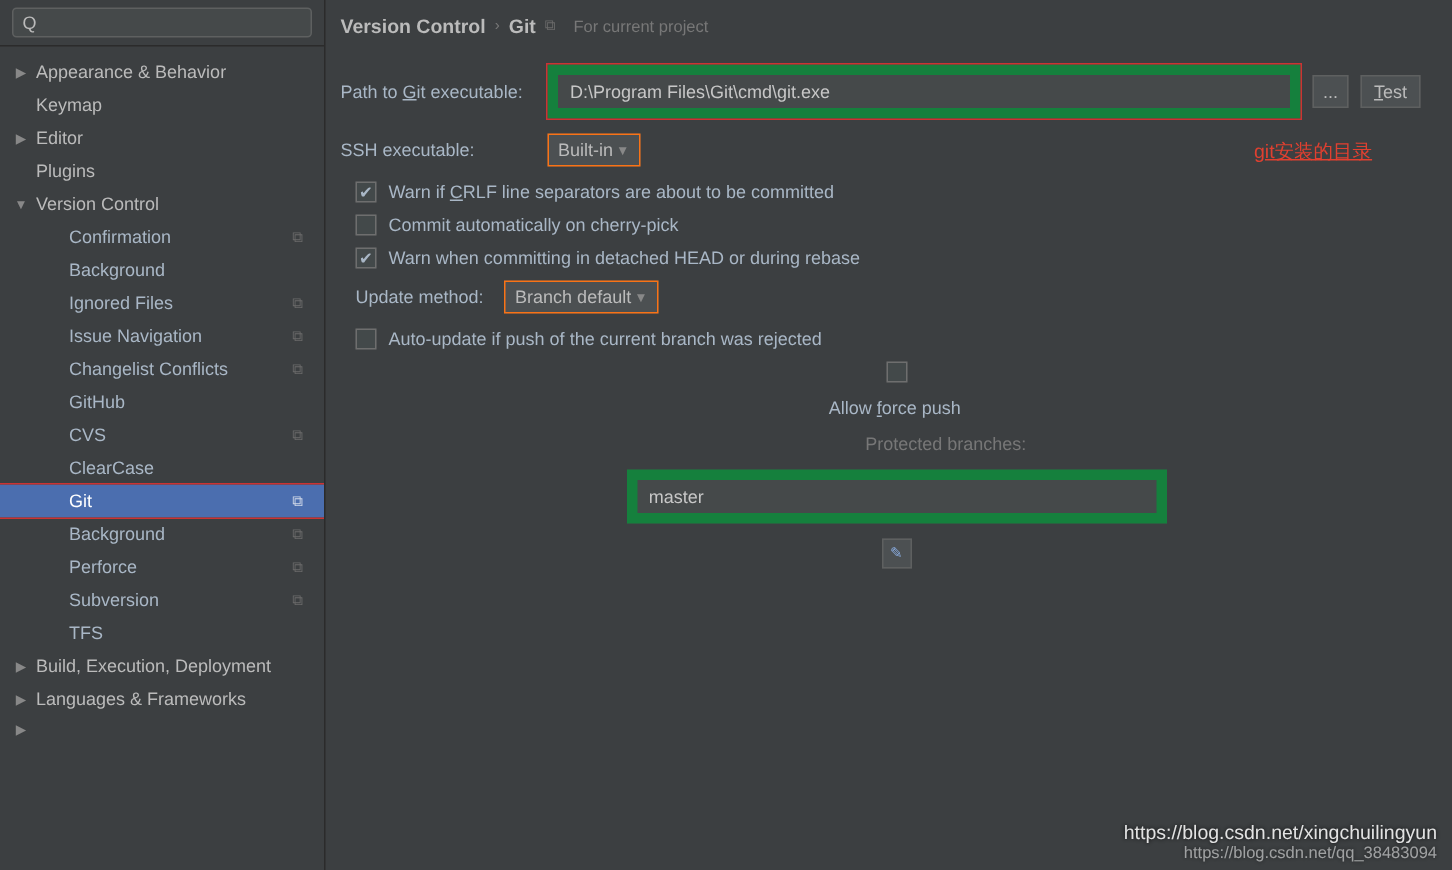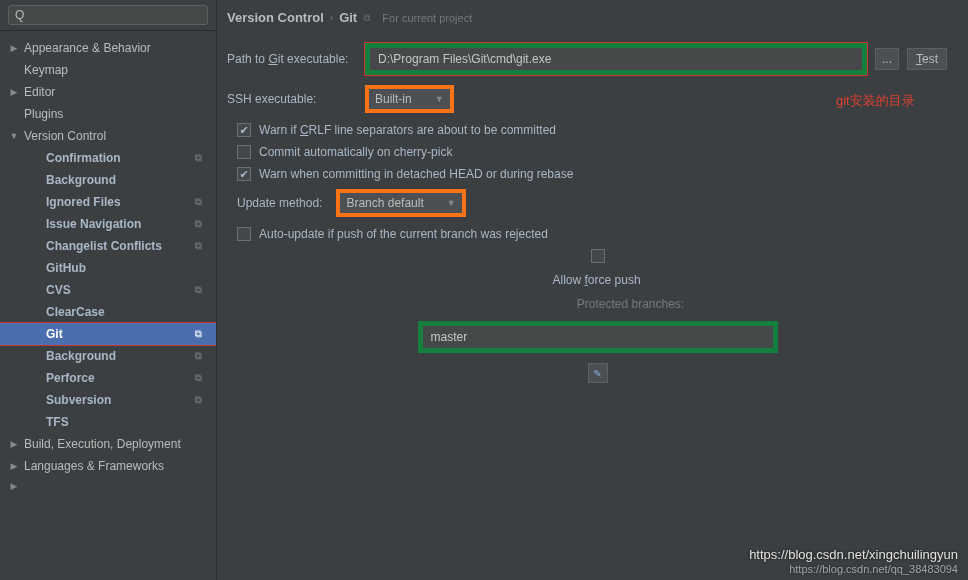--- a/index.html
+++ b/index.html
@@ -59,21 +59,21 @@
       color: #888;
       text-align: center;
     }
     .tree-item .arrow.expanded::before { content: "▼"; }
     .tree-item .arrow.collapsed::before { content: "▶"; }
     .tree-item .label {
       flex: 1;
       padding-left: 4px;
     }
     .tree-item.top { font-weight: normal; color: #bbb; }
-    .tree-item.grandchild { padding-left: 42px; font-weight: bold; justify-content: center; }
+    .tree-item.grandchild { padding-left: 42px; font-weight: normal; justify-content: center; }
     .copy-icon {
       font-size: 10px;
       color: #6a6a6a;
       margin-right: 6px;
     }
     .main {
       flex: 1;
       padding: 10px 10px;
       position: relative;
       overflow: hidden;
@@ -94,21 +94,21 @@
       align-items: center;
       margin-bottom: 10px;
       gap: 8px;
     }
     .form-label {
       width: 130px;
       color: #a9b7c6;
     }
     .text-input {
       background: #45494a;
-      border: 5px solid #15803d;
+      border: 7px solid #15803d;
       color: #c7c7c7;
       padding: 4px 8px;
       font-size: 12px;
     }
     .path-box {
       outline: 1px solid #cc3333;
       padding: 0px;
       display: flex;
       align-items: center;
       gap: 6px;
@@ -118,26 +118,26 @@
       background: #4c5052;
       border: 1px solid #5e6060;
       color: #bbb;
       padding: 3px 8px;
       cursor: pointer;
       font-size: 12px;
     }
     .btn-ellipsis { padding: 3px 6px; }
     .combo {
       background: #4c5052;
-      border: 4px solid #f97316;
+      border: 1px solid #f97316;
       color: #bbb;
       padding: 3px 6px;
       display: inline-flex;
       align-items: center;
-      gap: 23px;
+      gap: 2px;
       cursor: pointer;
     }
     .combo .caret { font-size: 9px; color: #888; }
     .checkbox-row {
       display: flex;
       align-items: center;
       margin: 8px 0 8px 10px;
       gap: 8px;
     }
     .chk {
@@ -151,20 +151,21 @@
       font-size: 11px;
       color: #a9b7c6;
     }
     .chk.checked::before { content: "✔"; }
     .annotation {
       position: absolute;
       left: 619px;
       top: 92px;
       color: #e04030;
       font-size: 13px;
+      text-decoration: underline;
     }
     .underline { text-decoration: underline; }
     .protected-row {
       display: flex;
       align-items: center;
       gap: 10px;
       flex-direction: column;
     }
     .protected-input { width: 360px; }
     .icon-btn {

